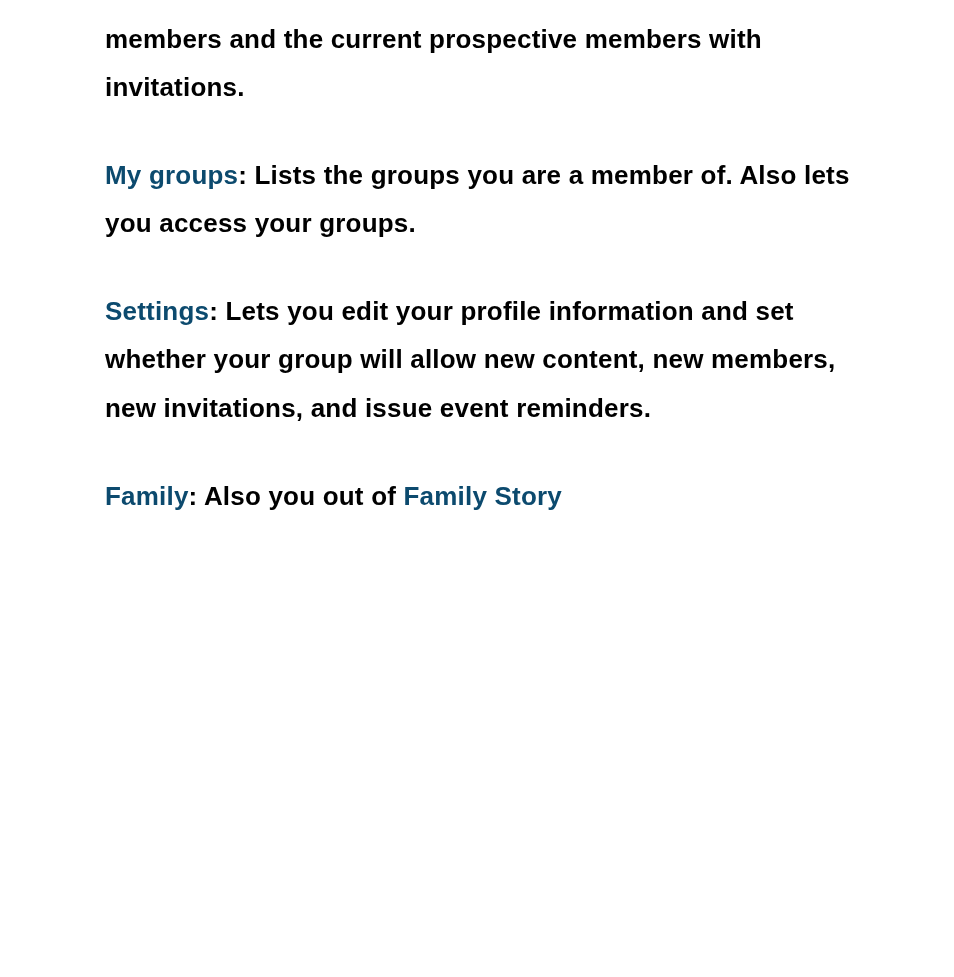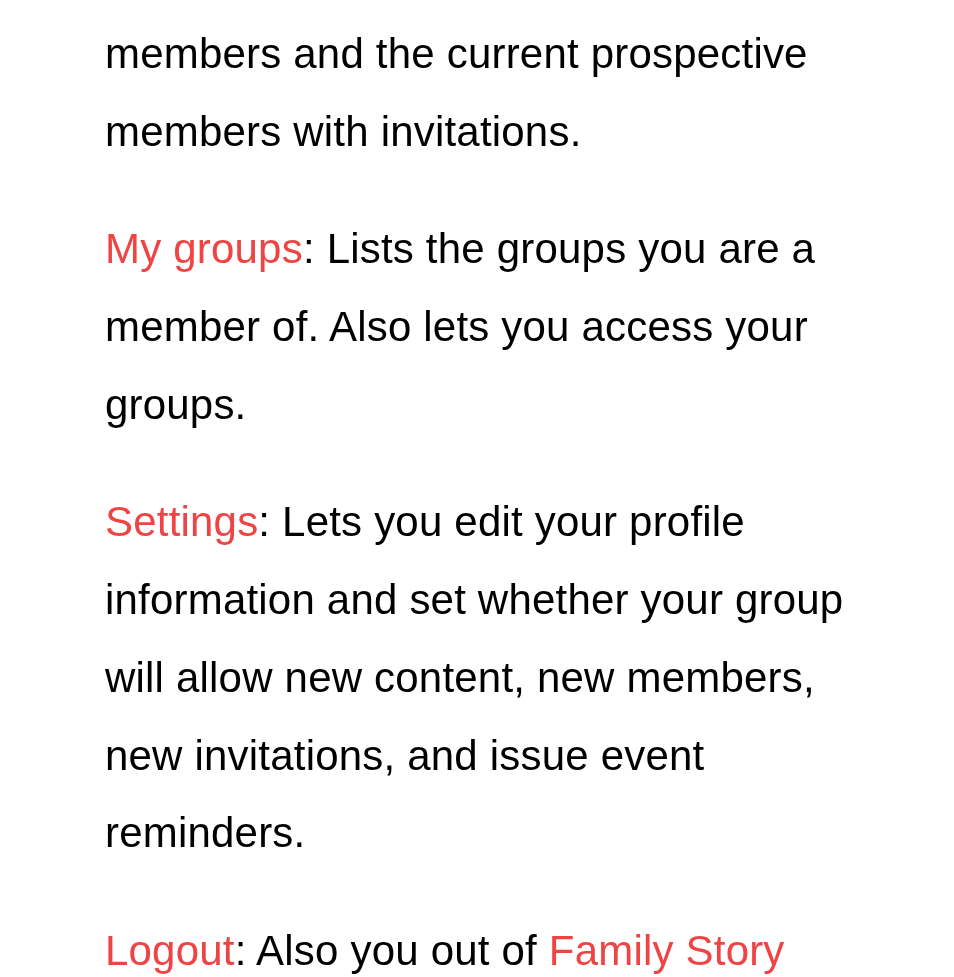--- a/index.html
+++ b/index.html
@@ -10,28 +10,29 @@
     body {
       width: 954px;
       height: 977px;
       background: #ffffff;
       font-family: -apple-system, BlinkMacSystemFont, "Segoe UI", Helvetica, Arial, sans-serif;
       padding: 0 95px 0 105px;
       padding-top: 15px;
       overflow: hidden;
     }
     p {
-      font-size: 42px;
+      font-size: 26px;
       line-height: 1.85;
       color: #000000;
       margin-bottom: 40px;
       letter-spacing: 0.2px;
+      font-weight: bold;
     }
     .link {
-      color: #ef4444;
+      color: #0c4a6e;
       text-decoration: none;
       cursor: pointer;
     }
     .last-para {
       margin-bottom: 0;
     }
   </style>
 </head>
 <body>
 
@@ -41,14 +42,14 @@
 
 <p>
   <a class="link">My groups</a><span>: Lists the groups you are a member of. Also lets you access your groups.</span>
 </p>
 
 <p>
   <a class="link">Settings</a><span>: Lets you edit your profile information and set whether your group will allow new content, new members, new invitations, and issue event reminders.</span>
 </p>
 
 <p class="last-para">
-  <a class="link">Logout</a><span>: Also you out of </span><a class="link">Family Story</a>
+  <a class="link">Family</a><span>: Also you out of </span><a class="link">Family Story</a>
 </p>
 
 </body></html>

